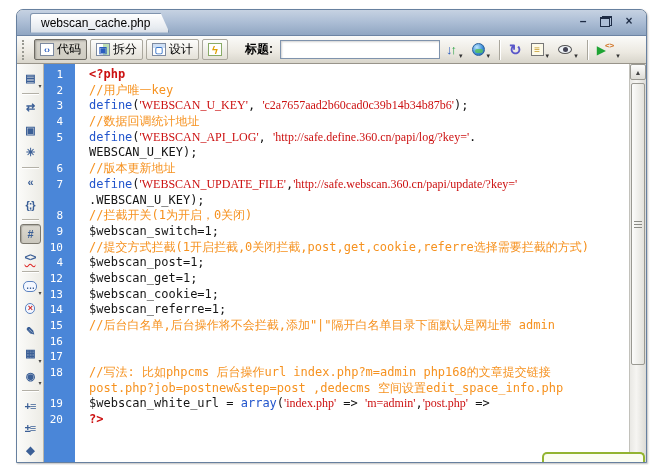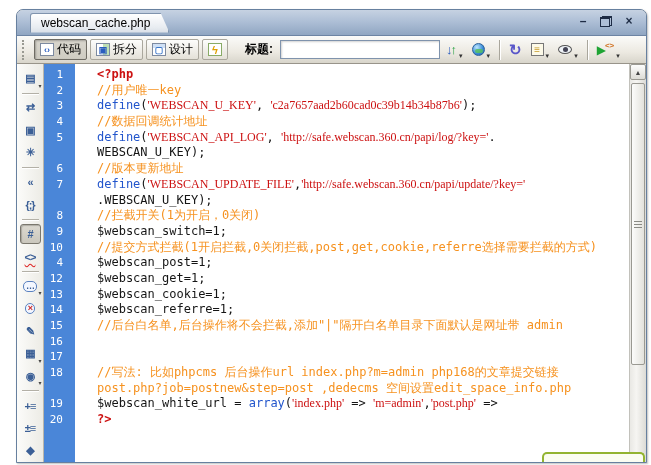--- a/index.html
+++ b/index.html
@@ -129,21 +129,21 @@
       #ffffff;
     background-size:31px 100%;
     font-family:"DejaVu Sans Mono","Liberation Mono", monospace;
     font-size:12px; padding-top:3px;
   }
   .crow { display:flex; height:15.7px; line-height:15.7px; white-space:pre; }
   .cnum {
     width:31px; flex:0 0 31px; color:#fff; text-align:right; padding-right:12px;
     font-size:11px; font-family:"DejaVu Sans Mono","Liberation Mono", monospace;
   }
-  .ctext { padding-left:22px; }
+  .ctext { padding-left:14px; }
   .tok-tag { color:#cc1111; font-weight:bold; }
   .tok-com { color:#f69220; }
   .tok-str { color:#cc1111;font-family:Liberation Serif, serif; }
   .tok-kw  { color:#2255cc; }
   .tok-pl  { color:#151515; }
 
   
   .vscroll {
     position:absolute; top:0; right:0; width:17px; bottom:0;
     background:linear-gradient(90deg,#e9e8e4,#f6f5f2 40%,#dcdbd6); border-left:1px solid #c2c1bb;
@@ -299,21 +299,21 @@
             <span class="g">◆</span>
           </div>
         </div>
 
       <div class="code-wrap">
         <div class="code-area" id="code-lines">
             <div class="crow"><span class="cnum">1</span><span class="ctext"><span class="tok-tag">&lt;?php</span></span></div>
             <div class="crow"><span class="cnum">2</span><span class="ctext"><span class="tok-com">//用户唯一key</span></span></div>
             <div class="crow"><span class="cnum">3</span><span class="ctext"><span class="tok-kw">define</span><span class="tok-pl">(</span><span class="tok-str">'WEBSCAN_U_KEY'</span><span class="tok-pl">, </span><span class="tok-str">'c2a7657aad2b60cad0c39b14b34b87b6'</span><span class="tok-pl">);</span></span></div>
             <div class="crow"><span class="cnum">4</span><span class="ctext"><span class="tok-com">//数据回调统计地址</span></span></div>
-            <div class="crow"><span class="cnum">5</span><span class="ctext"><span class="tok-kw">define</span><span class="tok-pl">(</span><span class="tok-str">'WEBSCAN_API_LOG'</span><span class="tok-pl">, </span><span class="tok-str">'http://safe.webscan.360.cn/papi/log/?key='</span><span class="tok-pl">.</span></span></div>
+            <div class="crow"><span class="cnum">5</span><span class="ctext"><span class="tok-kw">define</span><span class="tok-pl">(</span><span class="tok-str">'WEBSCAN_API_LOG'</span><span class="tok-pl">, </span><span class="tok-str">'http://safe.define.360.cn/papi/log/?key='</span><span class="tok-pl">.</span></span></div>
             <div class="crow"><span class="cnum"></span><span class="ctext"><span class="tok-pl">WEBSCAN_U_KEY);</span></span></div>
             <div class="crow"><span class="cnum">6</span><span class="ctext"><span class="tok-com">//版本更新地址</span></span></div>
             <div class="crow"><span class="cnum">7</span><span class="ctext"><span class="tok-kw">define</span><span class="tok-pl">(</span><span class="tok-str">'WEBSCAN_UPDATE_FILE'</span><span class="tok-pl">,</span><span class="tok-str">'http://safe.webscan.360.cn/papi/update/?key='</span></span></div>
             <div class="crow"><span class="cnum"></span><span class="ctext"><span class="tok-pl">.WEBSCAN_U_KEY);</span></span></div>
             <div class="crow"><span class="cnum">8</span><span class="ctext"><span class="tok-com">//拦截开关(1为开启，0关闭)</span></span></div>
             <div class="crow"><span class="cnum">9</span><span class="ctext"><span class="tok-pl">$webscan_switch=1;</span></span></div>
             <div class="crow"><span class="cnum">10</span><span class="ctext"><span class="tok-com">//提交方式拦截(1开启拦截,0关闭拦截,post,get,cookie,referre选择需要拦截的方式)</span></span></div>
             <div class="crow"><span class="cnum">4</span><span class="ctext"><span class="tok-pl">$webscan_post=1;</span></span></div>
             <div class="crow"><span class="cnum">12</span><span class="ctext"><span class="tok-pl">$webscan_get=1;</span></span></div>
             <div class="crow"><span class="cnum">13</span><span class="ctext"><span class="tok-pl">$webscan_cookie=1;</span></span></div>

